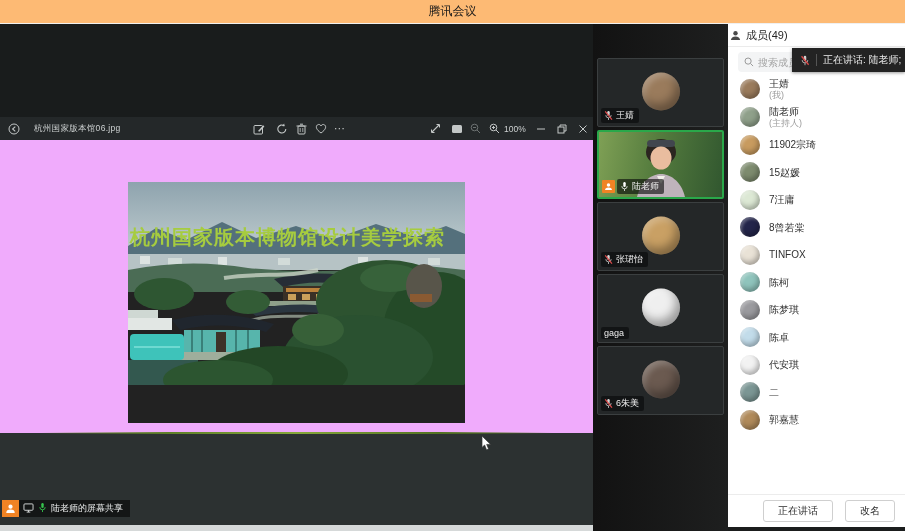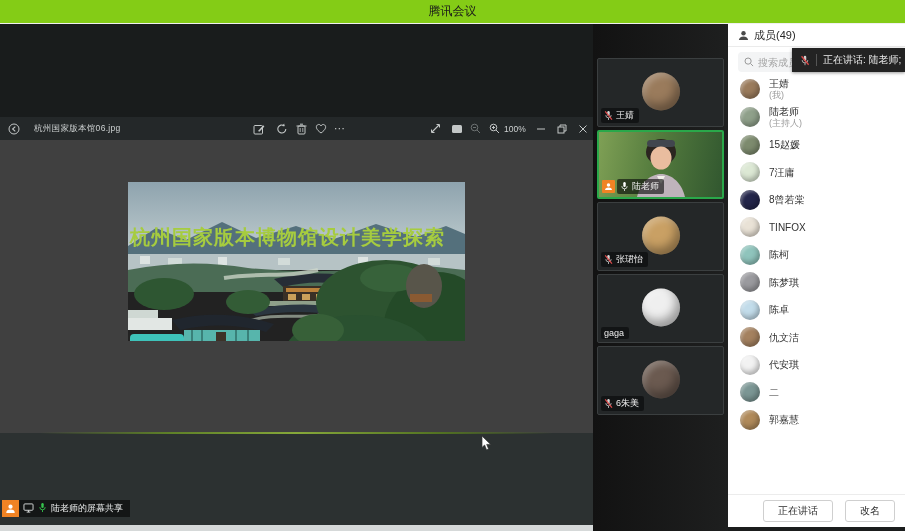--- a/index.html
+++ b/index.html
@@ -1,36 +1,36 @@
 <!DOCTYPE html>
 <html><head>
 <meta charset="utf-8">
 <style>
   * { margin:0; padding:0; box-sizing:border-box; }
   html,body { width:905px; height:531px; overflow:hidden; background:#000;
     font-family:"Liberation Sans","DejaVu Sans",sans-serif; }
   .app { width:905px; height:531px; position:relative; background:#fff; }
 
   
-  .titlebar { height:24px; background:#84cc16; display:flex; align-items:center; justify-content:center;
+  .titlebar { height:24px; background:#fdba74; display:flex; align-items:center; justify-content:center;
     border-bottom:1px solid #f0f0f0; }
   .titlebar span { font-size:12px; color:#1a1a1a; }
 
   
   .main { display:flex; height:507px; }
 
   
   .share-area { width:593px; position:relative; background:#191c1c; overflow:hidden; }
-  .viewer { position:absolute; left:0; top:93px; width:593px; height:316px; background:#404040; }
+  .viewer { position:absolute; left:0; top:93px; width:593px; height:316px; background:#f0abfc; }
   .viewer-toolbar { position:relative; height:23px; background:#242829; }
   .vt-item { position:absolute; top:0; height:23px; display:flex; align-items:center; color:#c3c7c7; }
   .vt-item svg { display:block; }
   .vt-filename { left:34px; font-size:8.5px; color:#cdd1d1; letter-spacing:.3px; }
   .vt-zoom { left:504px; font-size:8.5px; color:#cdd1d1; }
-  .photo { position:absolute; left:128px; top:65px; width:337px; height:159px; overflow:hidden; background:#222; }
+  .photo { position:absolute; left:128px; top:65px; width:337px; height:241px; overflow:hidden; background:#222; }
   .photo svg { position:absolute; inset:0; }
   .photo-caption { position:absolute; left:2px; top:42px; width:337px; white-space:nowrap;
     font-size:20px; font-weight:700; letter-spacing:1px; color:#a6cc3f; }
 
   .below-region { position:absolute; left:0; top:409px; right:0; bottom:6px; background:#2c3131; }
   .below-region::before { content:""; position:absolute; top:-1px; left:40px; right:40px; height:2px;
     background:linear-gradient(90deg, rgba(90,122,40,0), #5e8028 25%, #86a83a 50%, #527222 78%, rgba(90,122,40,0)); }
   .share-bottom-strip { position:absolute; left:0; bottom:0; width:100%; height:6px; background:#d6d9d9; }
 
   .share-chip { position:absolute; left:2px; bottom:7px; display:flex; align-items:center; height:32px; }
@@ -51,21 +51,21 @@
   .video-bg { position:absolute; inset:0; background:linear-gradient(100deg,#7fa055 0%,#557c3e 45%,#31572f 100%); }
   .t-bottom { position:absolute; left:3px; bottom:3px; display:flex; align-items:center; gap:2px; }
   .host-badge { width:13px; height:13px; background:#f08324; display:flex; align-items:center; justify-content:center;
     border-radius:1px; flex:none; }
   .name-chip { display:flex; align-items:center; gap:3px; background:rgba(8,9,9,.62); border-radius:2px;
     padding:1px 5px 1px 3px; }
   .name-chip .pname { font-size:9px; color:#ededed; }
 
   
   .panel { flex:1; background:#ffffff; position:relative; }
-  .panel-header { height:23px; display:flex; align-items:center; gap:5px; padding-left:10px;
+  .panel-header { height:23px; display:flex; align-items:center; gap:5px; padding-left:2px;
     border-bottom:1px solid #ebebeb; }
   .panel-header span { font-size:11px; color:#262626; }
   .search-wrap { margin:5px 10px 4px 10px; height:20px; background:#f3f4f5; border-radius:4px;
     display:flex; align-items:center; padding:0 6px; gap:4px; }
   .search-wrap input { border:none; outline:none; background:transparent; font-size:10px; color:#444; width:100%;
     font-family:inherit; }
   .search-wrap input::placeholder { color:#a3a3a3; }
   .speaking-tip { position:absolute; top:24px; right:0; width:113px; height:24px; background:#232323; z-index:5;
     display:flex; align-items:center; gap:6px; padding-left:8px; box-shadow:0 1px 3px rgba(0,0,0,.4); }
   .speaking-tip .divider { width:1px; height:12px; background:#555; }
@@ -417,20 +417,26 @@
             </span>
           </div>
           <div class="m-row tall" data-name="member-row">
             <span class="m-avatar" data-name="avatar" style="background:#8fa08a"></span>
             <span class="m-text">
               <span class="m-name" data-name="member-name">陆老师</span>
               <span class="m-sub" data-name="member-role">(主持人)</span>
             </span>
           </div>
           <div class="m-row" data-name="member-row">
+            <span class="m-avatar" data-name="avatar" style="background:#c89b5f"></span>
+            <span class="m-text">
+              <span class="m-name" data-name="member-name">11902宗琦</span>
+            </span>
+          </div>
+          <div class="m-row" data-name="member-row">
             <span class="m-avatar" data-name="avatar" style="background:#7d8b6e"></span>
             <span class="m-text">
               <span class="m-name" data-name="member-name">15赵媛</span>
             </span>
           </div>
           <div class="m-row" data-name="member-row">
             <span class="m-avatar" data-name="avatar" style="background:#dce8d4"></span>
             <span class="m-text">
               <span class="m-name" data-name="member-name">7汪庸</span>
             </span>
@@ -456,26 +462,20 @@
           <div class="m-row" data-name="member-row">
             <span class="m-avatar" data-name="avatar" style="background:#9a9a9e"></span>
             <span class="m-text">
               <span class="m-name" data-name="member-name">陈梦琪</span>
             </span>
           </div>
           <div class="m-row" data-name="member-row">
             <span class="m-avatar" data-name="avatar" style="background:#c2dcea"></span>
             <span class="m-text">
               <span class="m-name" data-name="member-name">陈卓</span>
-            </span>
-          </div>
-          <div class="m-row" data-name="member-row">
-            <span class="m-avatar" data-name="avatar" style="background:#a4815f"></span>
-            <span class="m-text">
-              <span class="m-name" data-name="member-name">仇文洁</span>
             </span>
           </div>
           <div class="m-row" data-name="member-row">
             <span class="m-avatar" data-name="avatar" style="background:#f2f2f2"></span>
             <span class="m-text">
               <span class="m-name" data-name="member-name">代安琪</span>
             </span>
           </div>
           <div class="m-row" data-name="member-row">
             <span class="m-avatar" data-name="avatar" style="background:#7b9694"></span>

